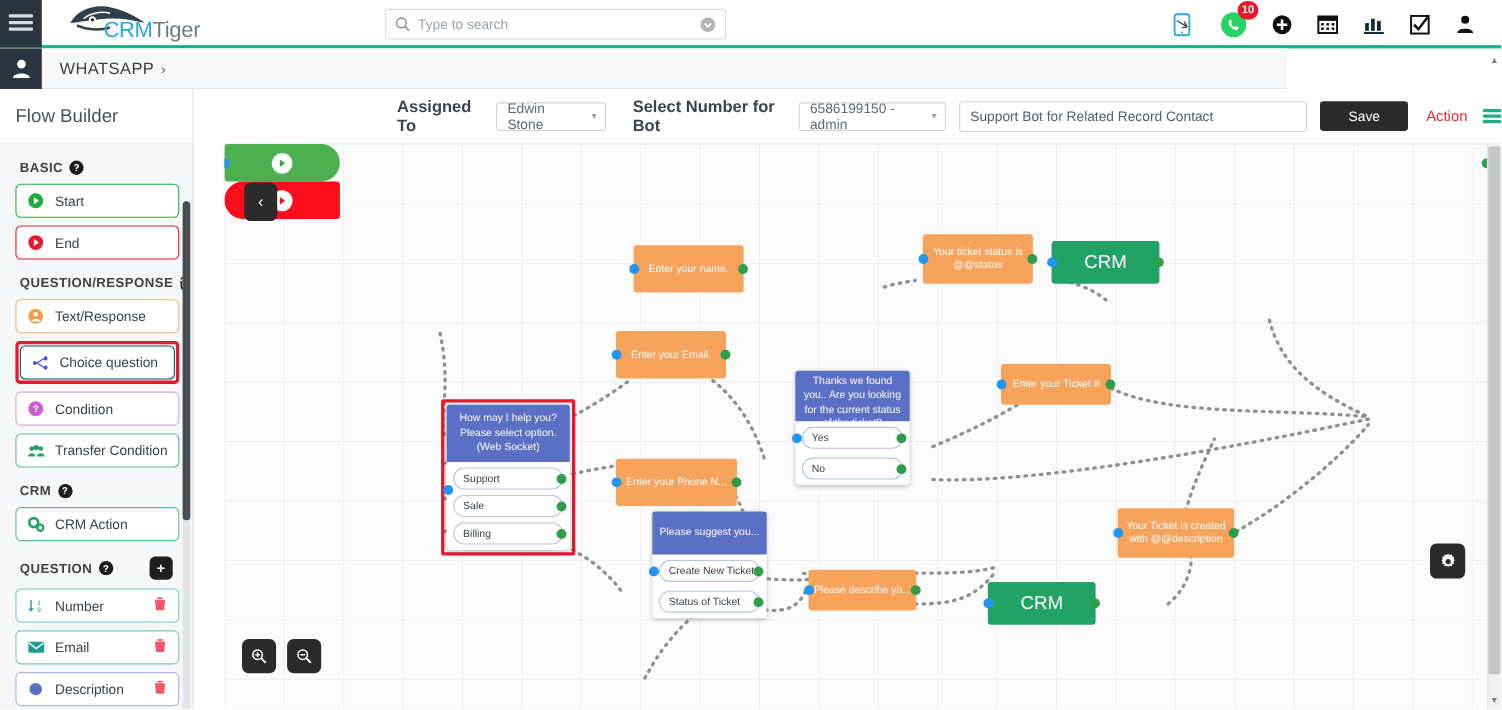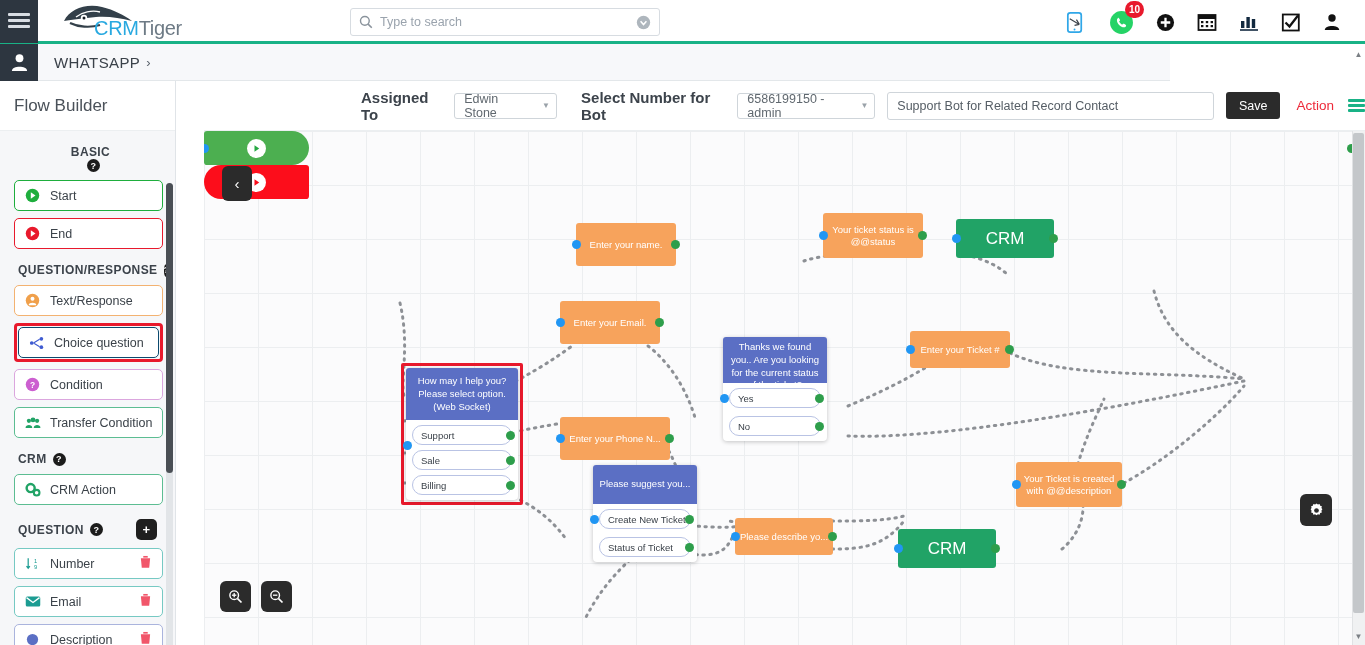--- a/index.html
+++ b/index.html
@@ -81,21 +81,21 @@
   #sidebar-header {
     height: 50px; background: #ffffff; display: flex; align-items: center;
     padding-left: 14px; border-bottom: 1px solid #eceff1;
   }
   #sidebar-title { font-size: 17px; color: #4a5159; }
   #sidebar-body { padding: 12px 12px 0 14px; position: relative; height: 514px; }
   .sec-title {
     font-size: 12px; font-weight: bold; color: #3c434b; letter-spacing: .4px;
     display: flex; align-items: center; margin: 14px 0 8px 4px;
   }
-  .sec-title:first-child { margin-top: 2px; flex-direction: column; }
+  .sec-title:first-child { margin-top: 2px; }
   .help-dot {
     width: 13px; height: 13px; border-radius: 50%; background: #1c1c1c; color: #fff;
     font-size: 9px; font-weight: bold; display: inline-flex; align-items: center;
     justify-content: center; margin-left: 6px; cursor: pointer;
   }
   .pal-item {
     height: 31px; border-radius: 5px; background: #fff; display: flex; align-items: center;
     padding: 0 9px; margin-bottom: 7px; font-size: 12.5px; color: #3b4249; cursor: pointer;
     position: relative;
   }
@@ -132,21 +132,21 @@
     color: #60686f; cursor: pointer; justify-content: space-between;
   }
   .sel-caret { font-size: 8px; color: #9aa2a9; margin-left: 12px; }
   #bot-name-input {
     height: 28px; border: 1px solid #cfd5da; border-radius: 3px; padding: 0 9px;
     font-size: 12.5px; color: #555d65; outline: none; background: #fff;
     font-family: "Liberation Sans", sans-serif;
   }
   #save-btn {
     height: 27px; background: #2b2b2b; color: #fff; border: none; border-radius: 3px;
-    font-size: 12.5px; padding: 0 13px; cursor: pointer;
+    font-size: 12.5px; padding: 0 26px; cursor: pointer;
     font-family: "Liberation Sans", sans-serif;
   }
   #cancel-link { color: #ed2939; font-size: 13.5px; cursor: pointer; }
   #tb-menu { cursor: pointer; }
   #tb-menu div { width: 17px; height: 2.5px; background: #19b286; margin: 2.5px 0; border-radius: 1px; }
 
   
   #canvas {
     position: absolute; left: 204px; top: 131px; width: 1148px; height: 514px;
     background-color: #fbfbfc;
@@ -602,21 +602,21 @@
       <div class="port port-in" style="left:-4px; top:17px;"></div>
       <div class="port port-out" style="right:-4px; top:17px;"></div>
     </div>
 
     <div class="node n-box n-orange" style="left:356px; top:286px; width:110px; height:43px;">
       <span>Enter your Phone N...</span>
       <div class="port port-in" style="left:-4px; top:17px;"></div>
       <div class="port port-out" style="right:-4px; top:17px;"></div>
     </div>
 
-    <div class="node n-box n-orange" style="left:619px; top:82px; width:100px; height:45px;">
+    <div class="node n-box n-orange" style="left:635px; top:82px; width:100px; height:45px;">
       <span style="padding:0 4px">Your ticket status is @@status</span>
       <div class="port port-in" style="left:-4px; top:18px;"></div>
       <div class="port port-out" style="right:-4px; top:18px;"></div>
     </div>
 
     <div class="node n-box n-green" style="left:752px; top:88px; width:98px; height:39px;">
       <span>CRM</span>
       <div class="port port-in" style="left:-4px; top:15px;"></div>
       <div class="port port-out" style="right:-4px; top:15px;"></div>
     </div>

